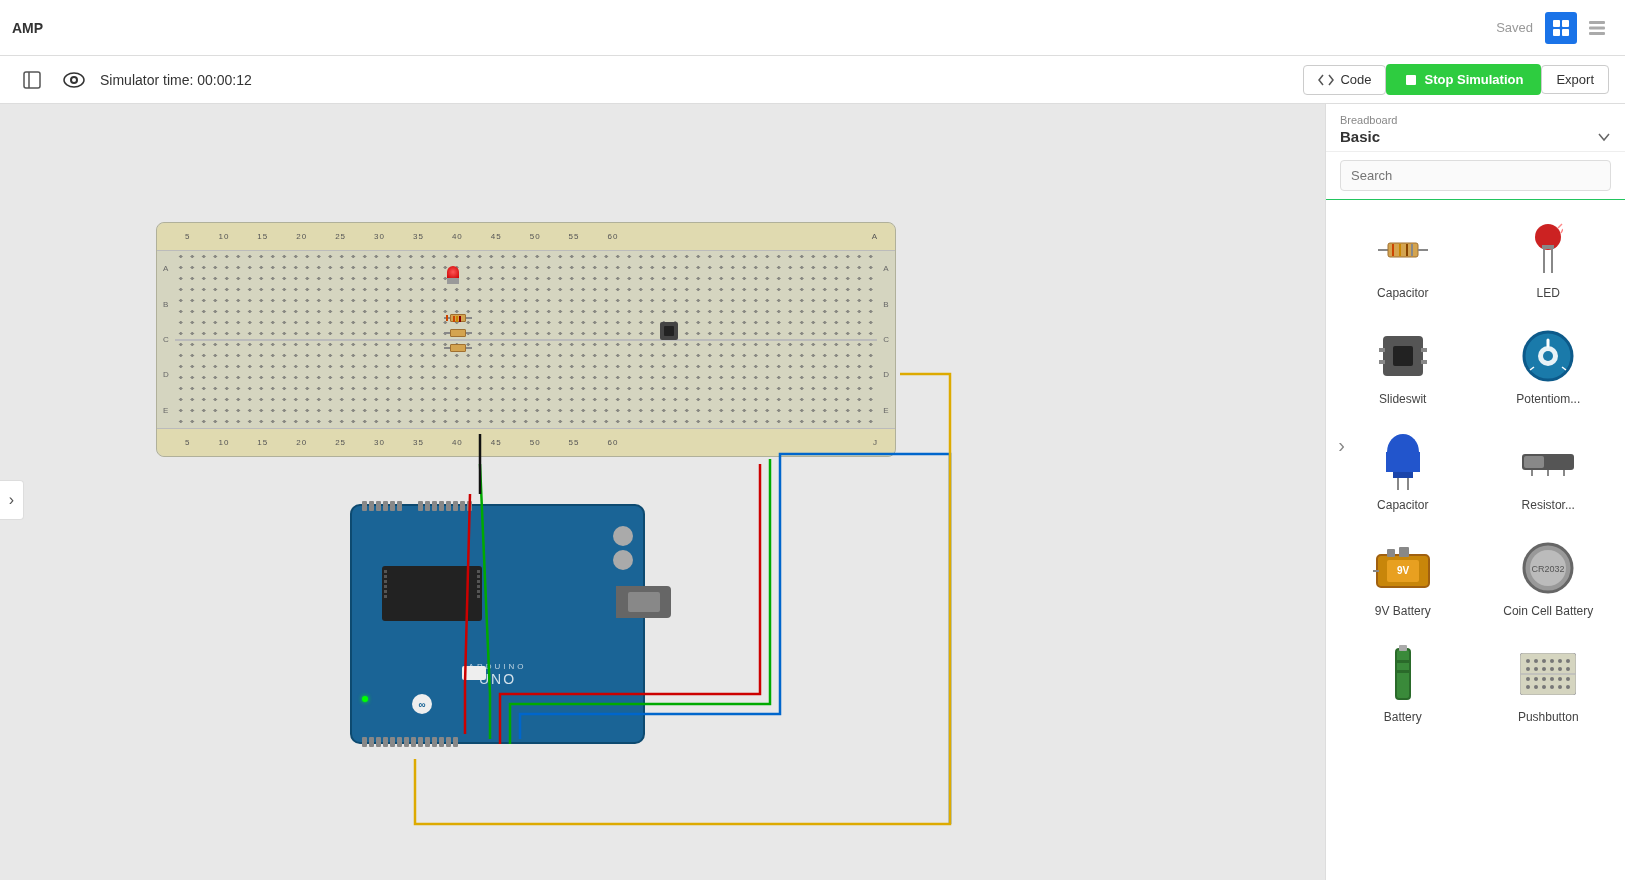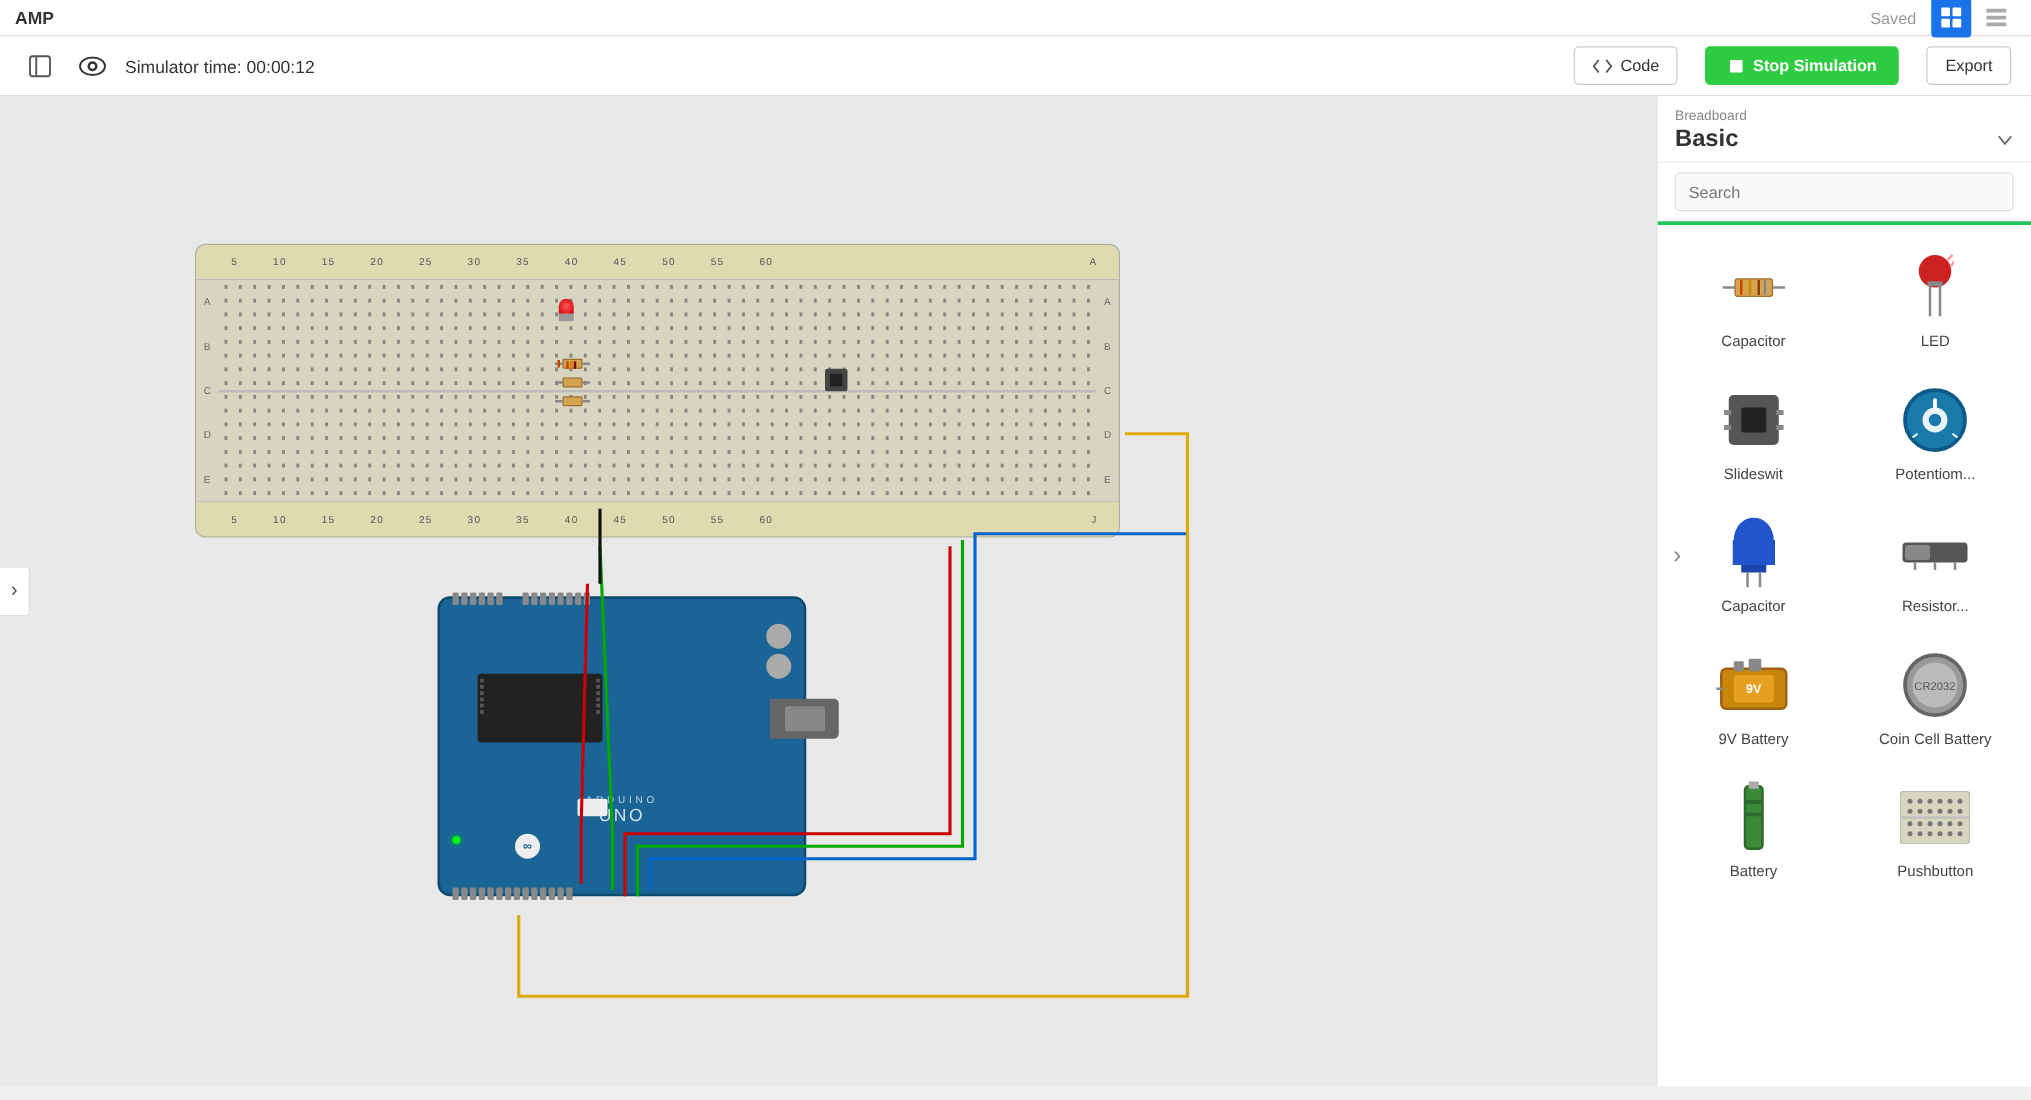--- a/index.html
+++ b/index.html
@@ -4,21 +4,21 @@
   <style>
     * { box-sizing: border-box; margin: 0; padding: 0; }
     body { font-family: Arial, sans-serif; background: #f0f0f0; overflow: hidden; width: 1625px; height: 880px; }
 
     
     #top-nav {
       display: flex;
       align-items: center;
       background: #fff;
       border-bottom: 1px solid #ddd;
-      height: 29px;
+      height: 56px;
       padding: 0 12px;
       position: relative;
       z-index: 10;
     }
     #app-title {
       font-size: 14px;
       font-weight: bold;
       color: #333;
       margin-right: auto;
     }
@@ -61,21 +61,22 @@
       align-items: center;
       gap: 10px;
       flex: 1;
     }
     #sim-time {
       font-size: 14px;
       color: #333;
     }
     #toolbar-right {
       display: flex;
-      gap: 22px;
+      align-items: center;
+      gap: 0;
     }
     .toolbar-btn {
       display: flex;
       align-items: center;
       gap: 6px;
       padding: 6px 14px;
       border-radius: 4px;
       cursor: pointer;
       font-size: 13px;
       font-weight: 500;
@@ -129,27 +130,27 @@
       color: #888;
       margin-bottom: 2px;
     }
     #components-dropdown {
       display: flex;
       align-items: center;
       justify-content: space-between;
       cursor: pointer;
     }
     #components-dropdown-label {
-      font-size: 19px;
+      font-size: 15px;
       font-weight: 600;
       color: #333;
     }
     #search-container {
       padding: 8px 14px;
-      border-bottom: 3px solid #22c55e;
+      border-bottom: 1px solid #22c55e;
     }
     #search-input {
       width: 100%;
       padding: 7px 10px;
       border: 1px solid #ddd;
       border-radius: 4px;
       font-size: 13px;
       color: #999;
       background: #fafafa;
     }

